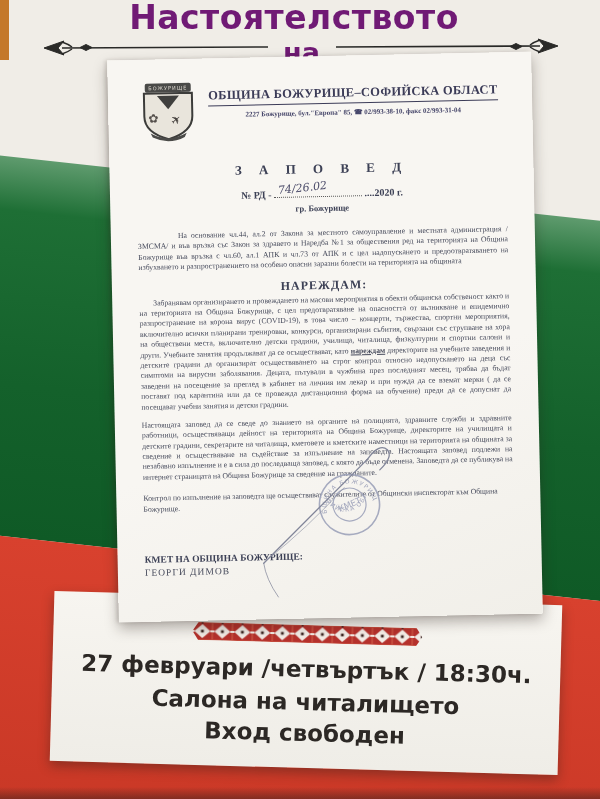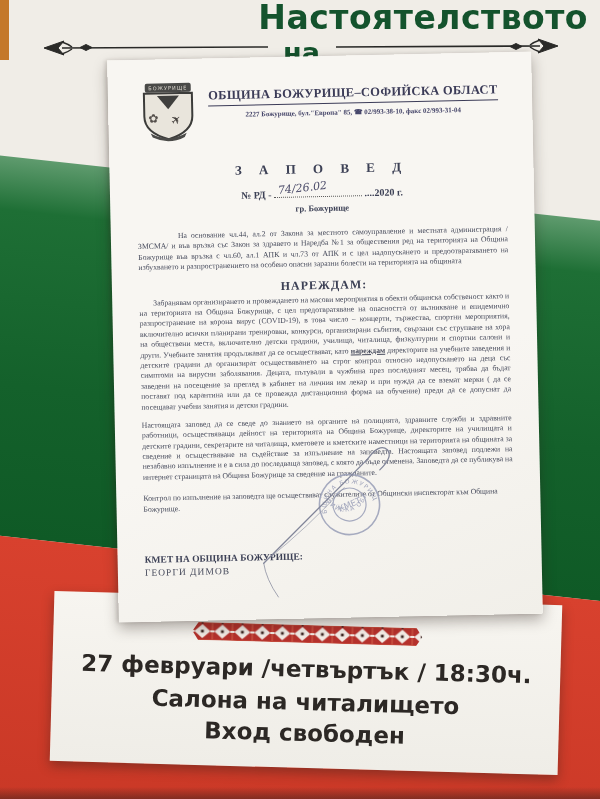--- a/index.html
+++ b/index.html
@@ -8,22 +8,22 @@
         font-family:"Liberation Serif","DejaVu Serif",serif;}
 
   
   .flag{position:absolute;left:-70px;top:148px;width:780px;height:760px;
         transform:rotate(6.2deg);transform-origin:0 0;z-index:0;}
   .flag .green{height:378px;background:linear-gradient(180deg,#5f9b6e 0%,#1e6f35 14%,#14612b 60%,#0f5a26 100%);}
   .flag .red{height:382px;background:linear-gradient(180deg,#d8412e,#c93826 70%,#c23322);}
   .corner-sliver{position:absolute;left:0;top:0;width:9px;height:60px;background:#c4782a;z-index:1;}
 
   
-  .poster-title{position:absolute;left:0;top:0;width:588px;z-index:2;text-align:right;
-                font-family:"DejaVu Sans",sans-serif;color:#14532d;}
+  .poster-title{position:absolute;left:0;top:0;width:588px;z-index:2;text-align:center;
+                font-family:"DejaVu Sans",sans-serif;color:#701a75;}
   .poster-title .t1{font-size:33px;font-weight:bold;letter-spacing:.5px;line-height:36px;}
   .poster-title .t2{position:absolute;top:37px;left:283px;font-size:27px;font-weight:bold;}
   .divider{position:absolute;left:0;top:34px;z-index:2;}
 
   
   .sheet{position:absolute;left:52px;top:598px;width:508px;height:170px;z-index:3;
          background:linear-gradient(180deg,#f7f5f0,#efede7);
          transform:rotate(1.6deg);box-shadow:0 5px 12px rgba(45,30,25,.4);
          text-align:center;font-family:"DejaVu Sans",sans-serif;color:#2c2825;}
   .embroidery{margin-top:27px;}

